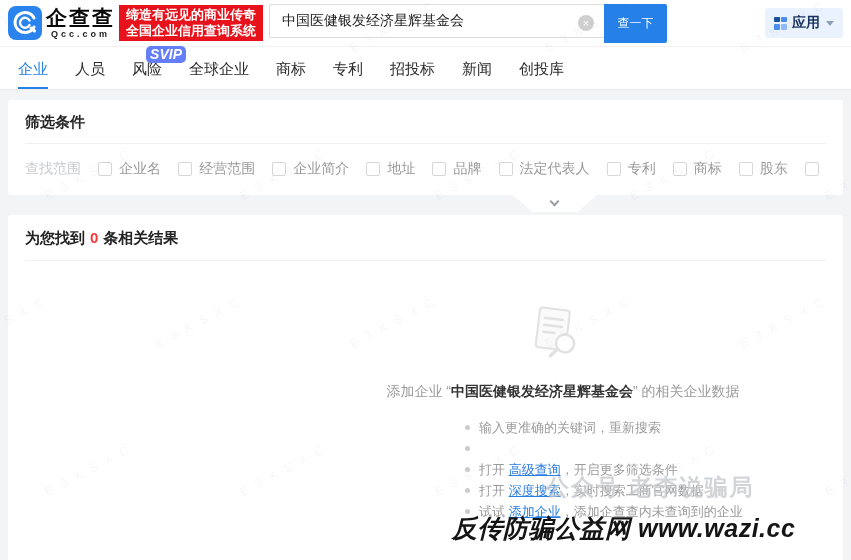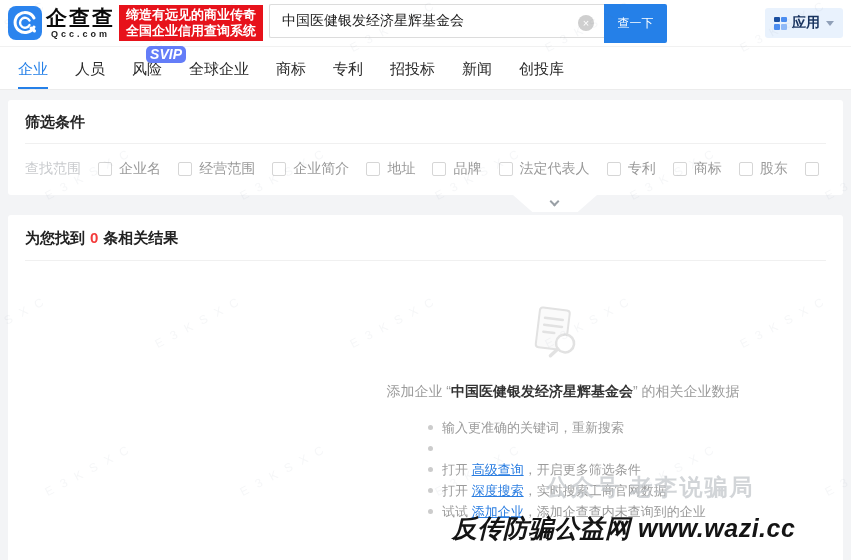--- a/index.html
+++ b/index.html
@@ -66,21 +66,21 @@
           border-bottom:2px solid #9aa0a6; transform:rotate(45deg); }
 
   
   .results-panel { position:absolute; left:8px; right:8px; top:215px; bottom:0; background:#fff;
                    border-radius:3px 3px 0 0; z-index:2; }
   .result-line { font-size:15px; font-weight:bold; color:#222; padding:14px 17px 12px; }
   .result-count { color:var(--count-red,#f33a3a); margin:0 5px; }
   .empty-icon { position:absolute; left:517px; top:90px; }
   .empty-msg { position:absolute; left:345px; top:168px; width:420px; text-align:center; font-size:14px; color:#9b9b9b; }
   .empty-kw { color:#333; font-weight:600; }
-  .suggestions { position:absolute; left:420px; top:202px; }
+  .suggestions { position:absolute; left:457px; top:202px; }
   .sug { font-size:13px; color:#9b9b9b; line-height:21px; white-space:nowrap; }
   .sug .dot { display:inline-block; width:5px; height:5px; border-radius:50%; background:#ccc;
               margin-right:9px; vertical-align:2px; }
   .sug a { color:var(--link,#2a7de1); text-decoration:underline; cursor:pointer; }
 
   
   .ghost-mark { position:absolute; left:546px; top:472px; font-size:23px; font-weight:bold; color:#c4c8cc;
                 letter-spacing:2px; z-index:6; opacity:.75; white-space:nowrap; }
   .main-mark { position:absolute; left:452px; top:512px; font-size:25px; font-weight:900; font-style:italic;
                color:#141414; z-index:7; white-space:nowrap; letter-spacing:0.5px; }

